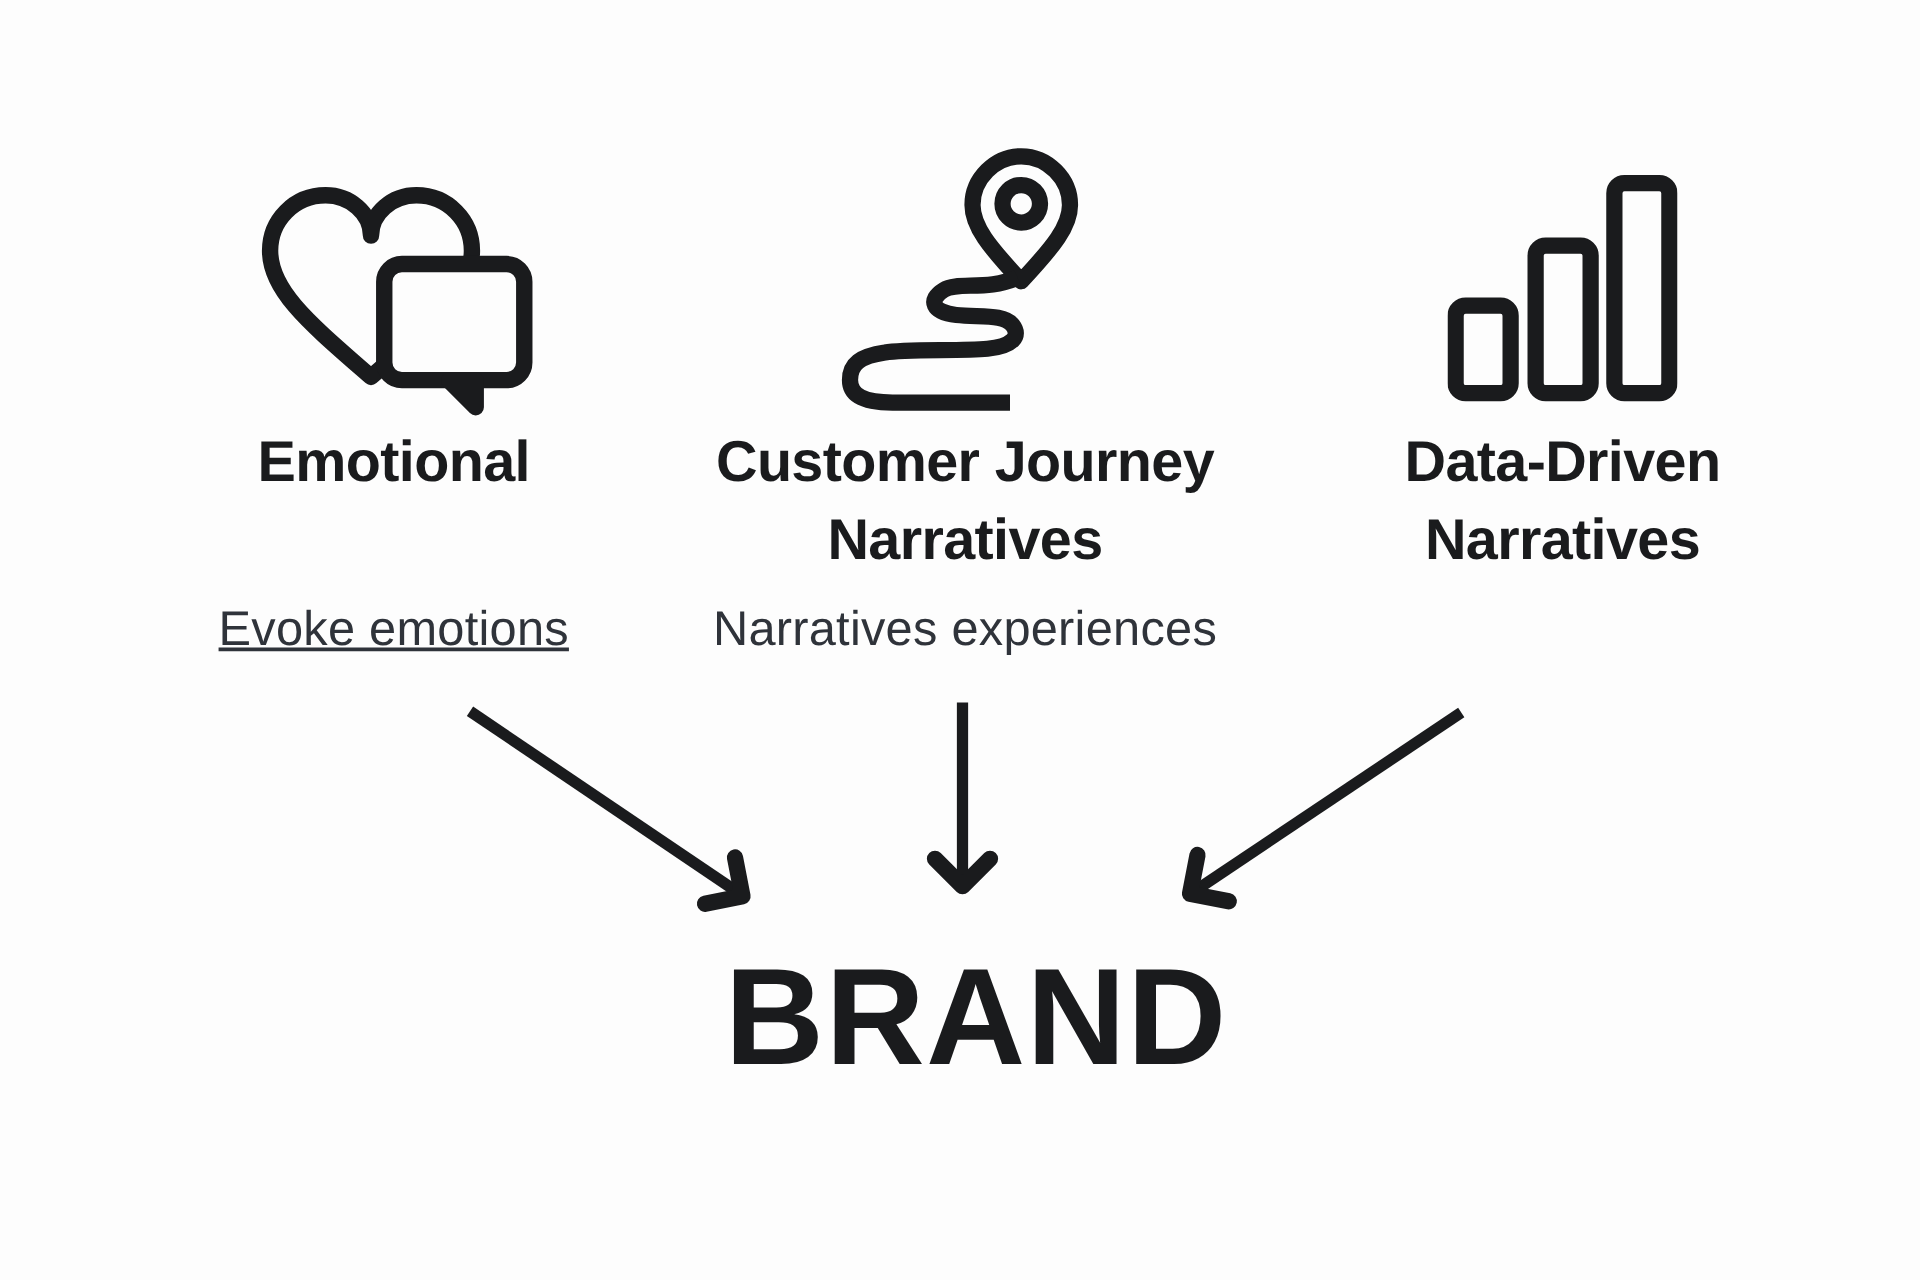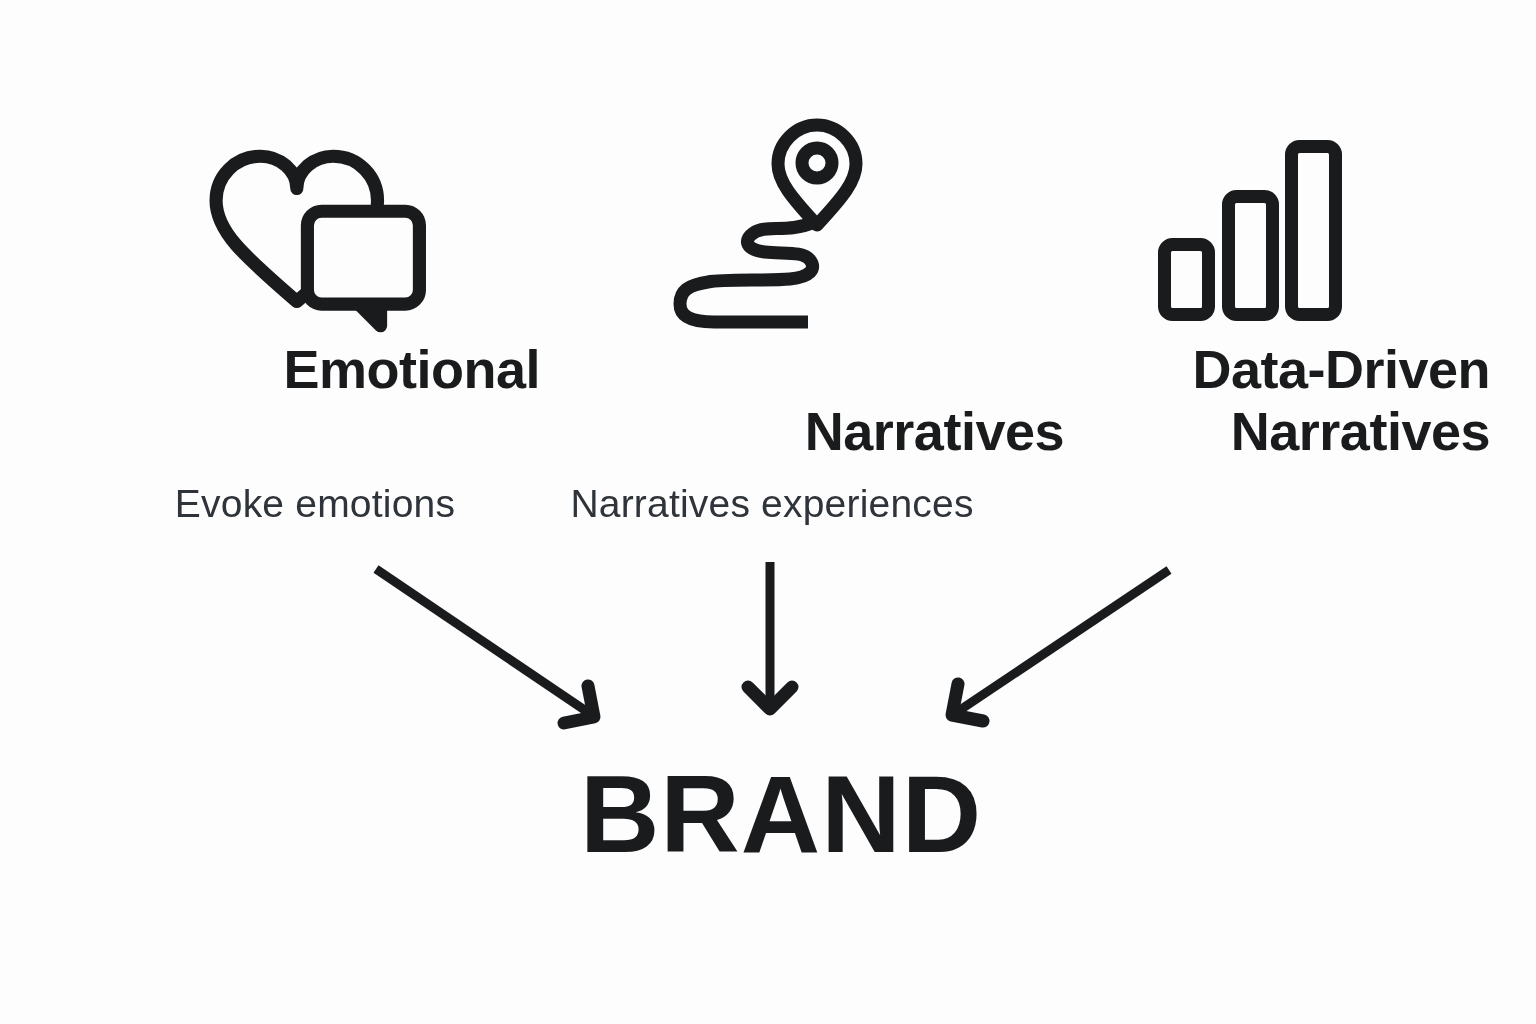--- a/index.html
+++ b/index.html
@@ -19,42 +19,42 @@
     color: var(--ink);
   }
   .icon { position: absolute; color: var(--ink); }
   .icon-heart-chat { left: 208px; top: 146px; width: 220px; height: 188px; }
   .icon-route-pin  { left: 672px; top: 118px; width: 200px; height: 212px; }
   .icon-bar-chart  { left: 1158px; top: 140px; width: 184px; height: 182px; }
 
   .col-title {
     position: absolute;
     top: 338px;
-    text-align: right;
+    text-align: center;
     font-weight: 700;
-    font-size: 54px;
+    font-size: 46px;
     line-height: 62px;
     letter-spacing: -0.5px;
     color: var(--ink);
   }
   .col-title.c1 { left: 90px;  width: 450px; }
   .col-title.c2 { left: 480px; width: 584px; }
   .col-title.c3 { left: 1010px; width: 480px; }
 
   .col-subtitle {
     position: absolute;
     top: 481px;
     text-align: center;
     font-weight: 400;
     font-size: 39px;
     line-height: 46px;
     letter-spacing: 0.2px;
     color: var(--sub);
   }
-  .col-subtitle.c1 { left: 90px;  width: 450px; }
+  .col-subtitle.c1 { left: 90px;  width: 450px; text-decoration: underline; }
   .col-subtitle.c2 { left: 480px; width: 584px; }
   .col-subtitle.c3 { left: 1010px; width: 480px; }
 
   .arrows {
     position: absolute;
     left: 0; top: 0;
     width: 1536px; height: 1024px;
     color: var(--ink);
     pointer-events: none;
   }
@@ -92,21 +92,21 @@
   <svg class="icon icon-bar-chart" viewBox="0 0 184 182" fill="none" xmlns="http://www.w3.org/2000/svg">
     <rect x="6.5" y="104.5" width="44" height="70" rx="8" stroke="currentColor" stroke-width="13"></rect>
     <rect x="70.5" y="56.5" width="44" height="118" rx="8" stroke="currentColor" stroke-width="13"></rect>
     <rect x="133.5" y="6.5" width="44" height="168" rx="8" stroke="currentColor" stroke-width="13"></rect>
   </svg>
 
   <div class="col-title c1">
     <span>Emotional</span><br>
   </div>
   <div class="col-title c2">
-    <br>
+    <span>Customer Journey</span><br>
     <span>Narratives</span>
   </div>
   <div class="col-title c3">
     <span>Data-Driven</span><br>
     <span>Narratives</span>
   </div>
 
   <div class="col-subtitle c1">Evoke emotions</div>
   <div class="col-subtitle c2">Narratives experiences</div>
 

